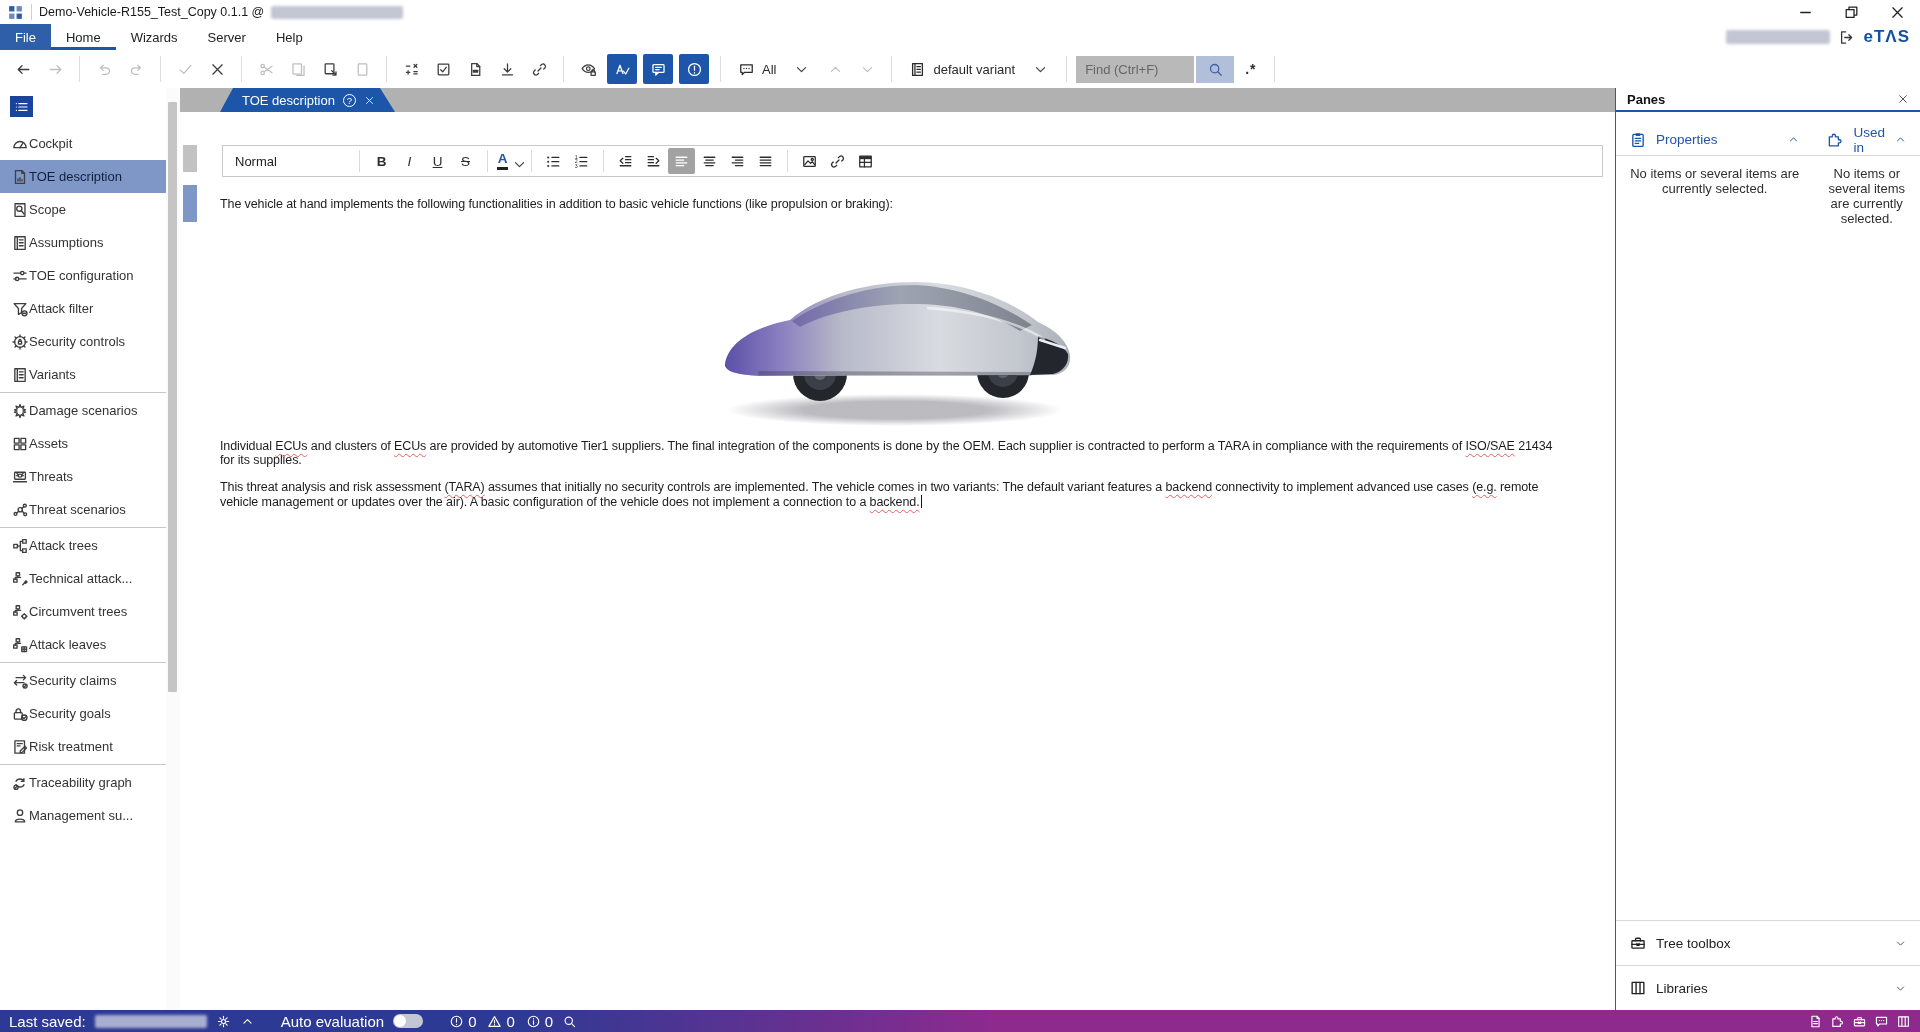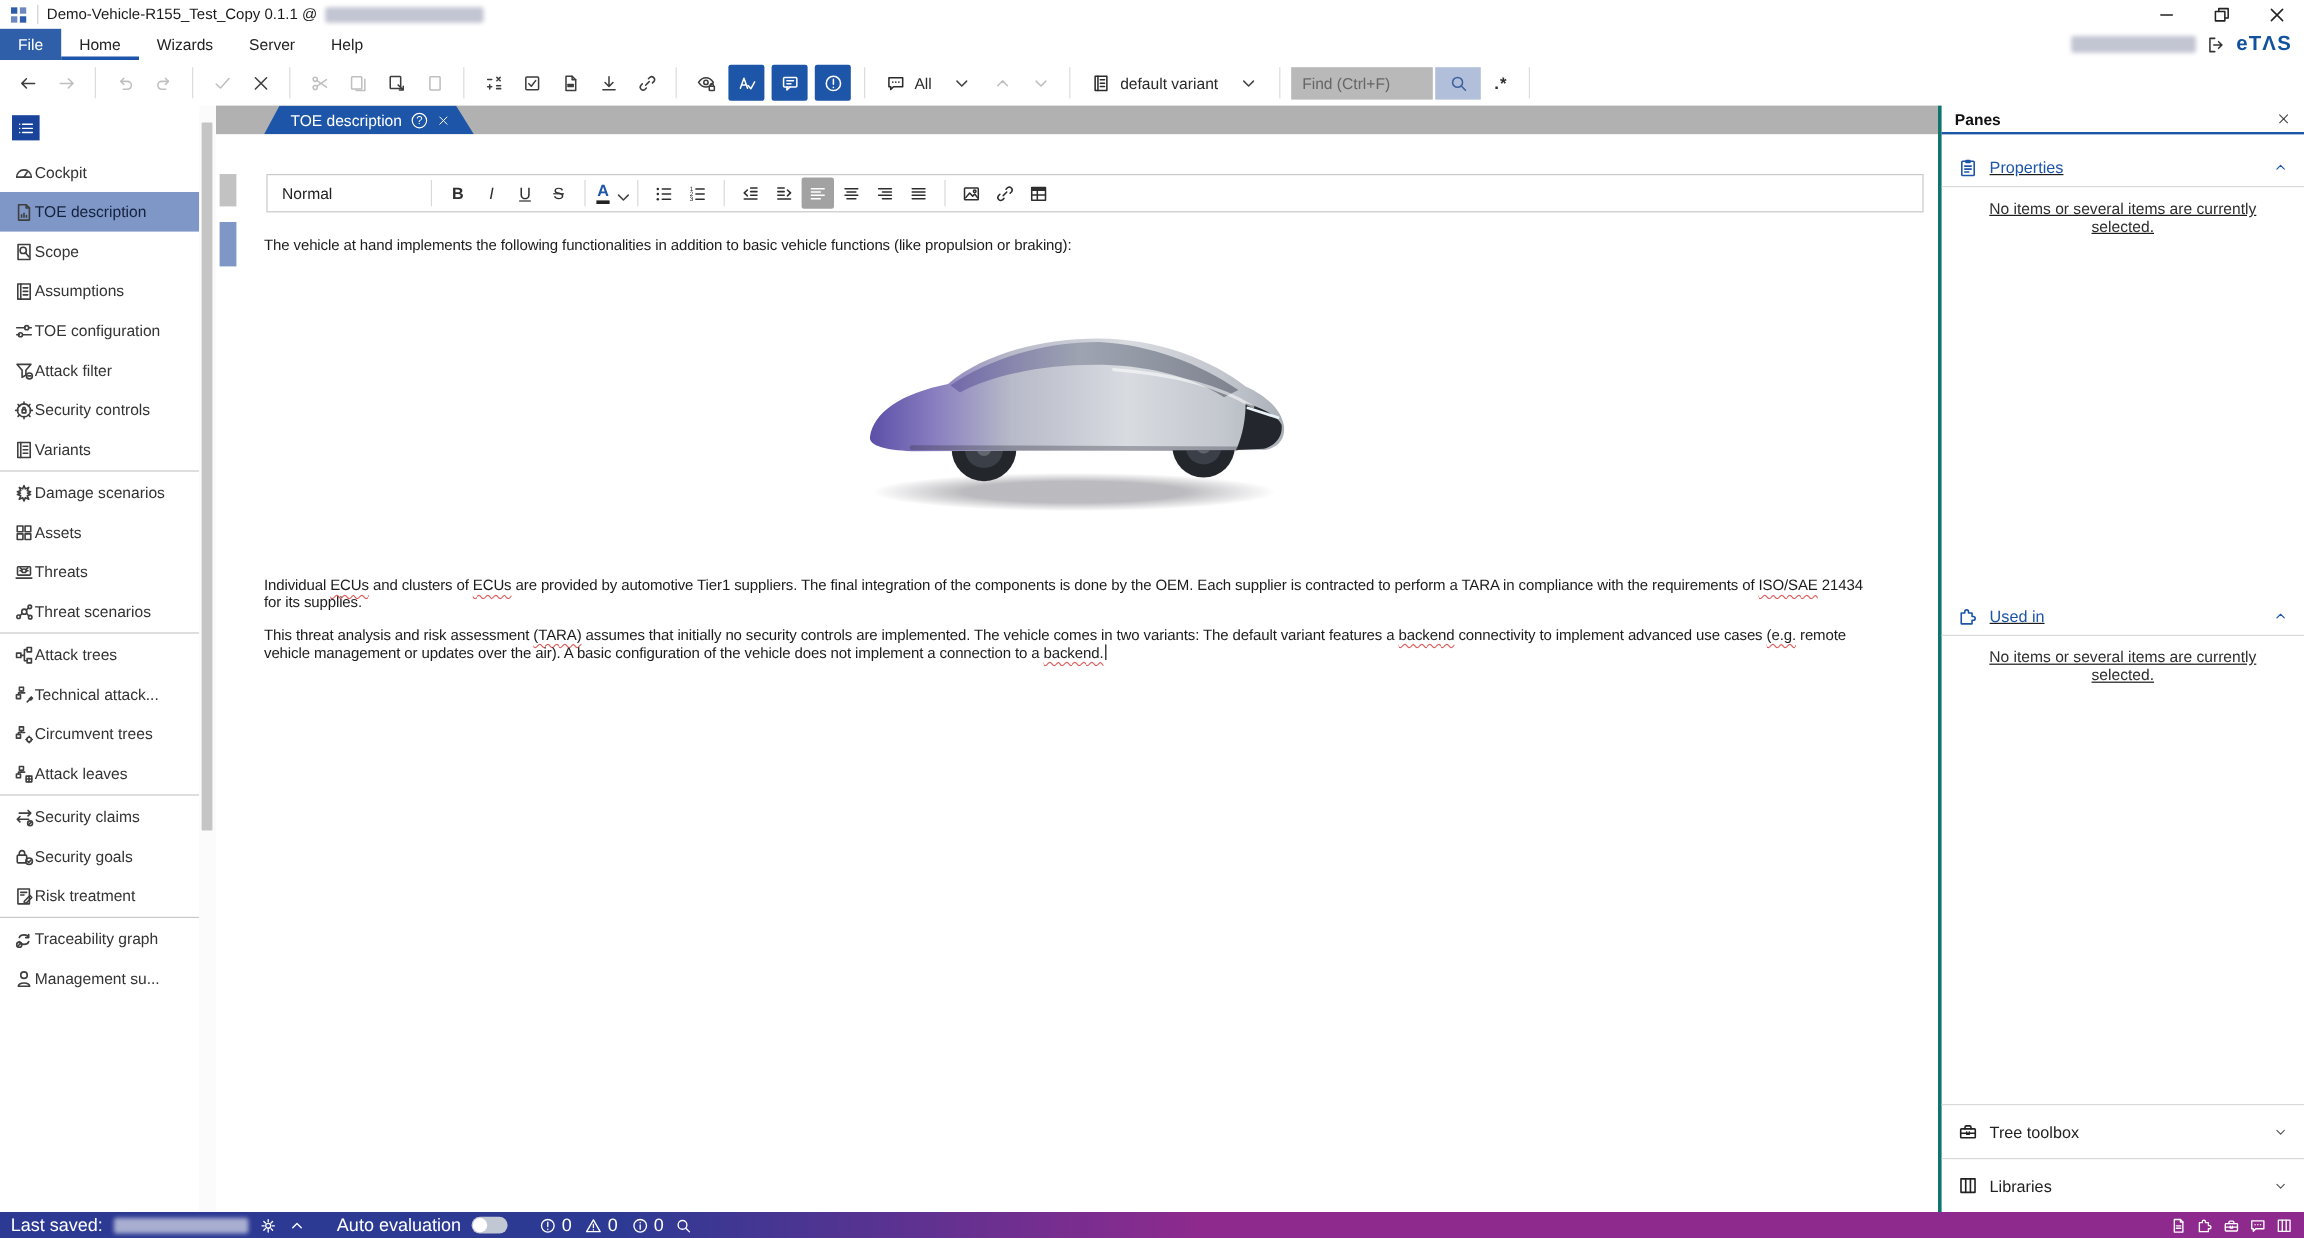--- a/index.html
+++ b/index.html
@@ -73,27 +73,27 @@
   .fbtn.g-u { text-decoration:underline; }
   .fbtn.g-s { text-decoration:line-through; }
   .colA { color:#1d55a8; font-weight:bold; border-bottom:3px solid #222; line-height:1.05; padding:0 1px; }
   .fbtn .mini { width:11px; height:11px; margin-left:3px; color:#444; }
 
   .doc { padding:20px 46px 0 40px; font-size:12.5px; line-height:1.17; color:#1c1c1c; letter-spacing:-0.1px; }
   .doc-p { margin:0; }
   .doc ul { margin:2px 0 0 0; padding-left:57px; }
   .doc li { margin:1px 0; }
   .car-wrap { display:flex; justify-content:center; margin:12px 0 0 0; }
-  .para2 { margin-top:42px; }
+  .para2 { }
   .para3 { margin-top:12px; }
   .misspell { text-decoration-line:underline; text-decoration-style:wavy; text-decoration-color:#e06060; text-decoration-thickness:1px; text-underline-offset:2.5px; }
   .caret { display:inline-block; width:1.4px; height:13px; background:#111; vertical-align:-2px; margin-left:1px; }
 
   
-  .panel { width:305px; flex:none; border-left:3px solid #0f766e; display:flex; flex-direction:column; background:#fff; }
+  .panel { width:305px; flex:none; border-left:1px solid #0f766e; display:flex; flex-direction:column; background:#fff; }
   .panel-head { height:24px; flex:none; display:flex; align-items:center; padding:0 11px; font-weight:bold; font-size:13px; color:#111; border-bottom:2px solid #1d55a8; }
   .panel-close { margin-left:auto; color:#444; } .panel-close svg { width:12px; height:12px; display:block; }
   .psec { display:flex; flex-direction:column; }
   .psec.grow { flex:1; min-height:0; }
   .psec-head { height:32px; margin-top:12px; display:flex; align-items:center; gap:9px; padding:0 13px; font-size:13.5px; color:#1d55a8; border-bottom:1px solid #d9d9d9; }
   .psec-head .icon svg { width:18px; height:18px; }
   .psec-head .chev { margin-left:auto; color:#1d55a8; } .psec-head .chev svg { width:13px; height:13px; display:block; }
   .psec-body { padding:10px 14px 0 14px; text-align:center; font-size:13px; color:#2e2e2e; }
   .psec-body.fixed { height:330px; }
   .collapsed-row { height:45px; flex:none; display:flex; align-items:center; gap:9px; padding:0 13px; font-size:13.5px; color:#222; border-top:1px solid #d9d9d9; }
@@ -799,21 +799,21 @@
 
     <aside class="panel">
       <div class="panel-head">
         <span>Panes</span>
         <span class="panel-close icon">
             <svg viewBox="0 0 16 16">
               <path d="M3.6 3.6l8.8 8.8M12.4 3.6l-8.8 8.8"></path>
             </svg>
           </span>
       </div>
-      <div id="panel-sections" style="display:flex;flex-direction:column;flex:1;min-height:0;text-decoration:underline;">
+      <div id="panel-sections" style="display:flex;flex:1;min-height:0;">
           <div class="psec">
             <div class="psec-head">
               <span class="icon">
                 <svg viewBox="0 0 16 16">
                   <rect x="3.4" y="3" width="9.2" height="10.6" rx="0.8"></rect>
                   <rect class="f" x="6" y="1.9" width="4" height="2.6" rx="0.5"></rect>
                   <path d="M5.6 6.6h4.8M5.6 8.8h4.8M5.6 11h3"></path>
                 </svg>
               </span>
               <span>Properties</span>

